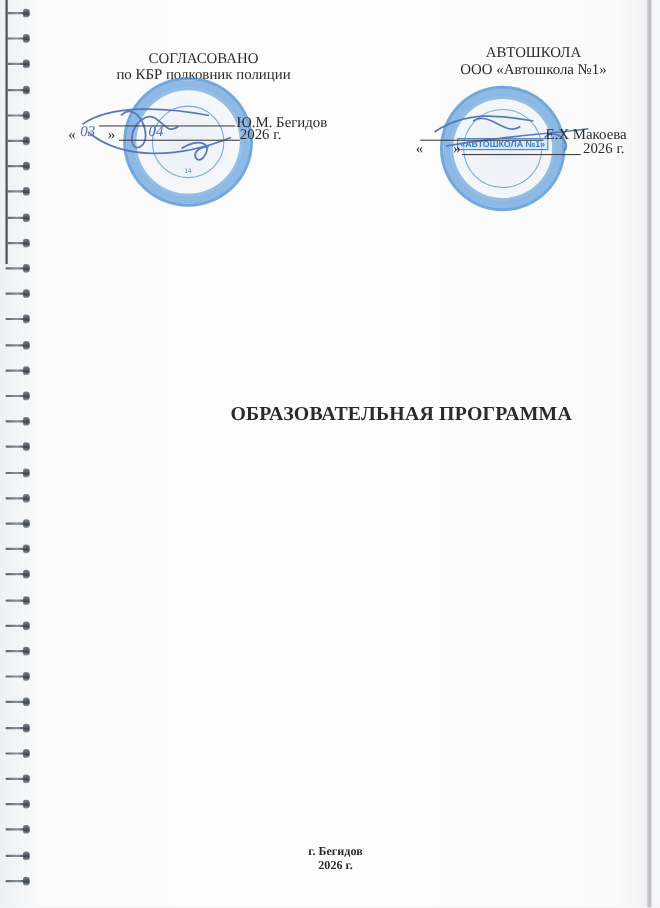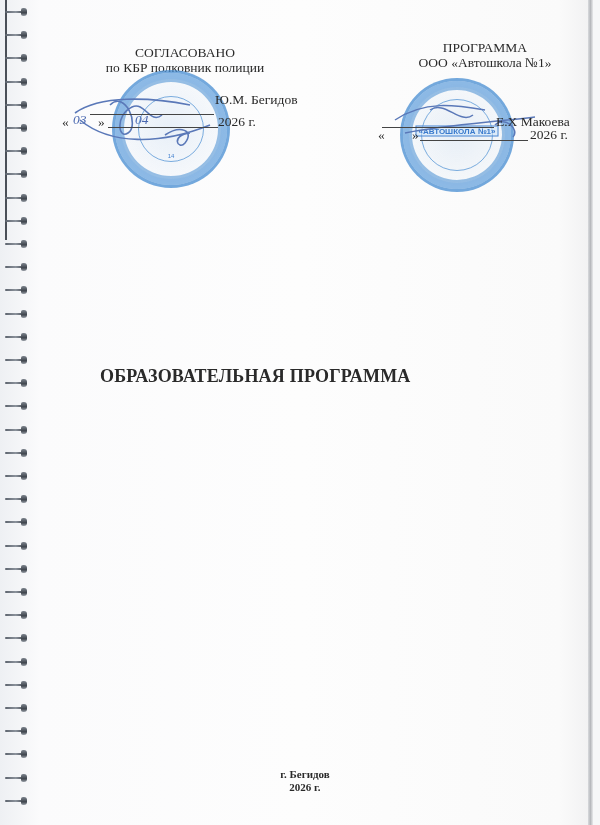--- a/index.html
+++ b/index.html
@@ -65,21 +65,21 @@
       font-family: "Liberation Sans", sans-serif; font-weight: bold; font-size: 8px;
       color: rgba(40,110,200,0.9); border: 1px solid rgba(40,110,200,0.8);
       padding: 0 2px; white-space: nowrap; background: rgba(200,225,250,0.5);
     }
     .stamp .num {
       position: absolute; left: 50%; transform: translateX(-50%);
       font-family: "Liberation Sans", sans-serif; font-size: 6px; color: rgba(40,110,200,0.85); white-space: nowrap;
     }
     .scribble { position: absolute; }
 
-    .title-block { position: absolute; left: 100px; top: 365px; width: 420px; text-align: left; font-weight: bold; color: #2a2a2a; }
+    .title-block { position: absolute; left: 100px; top: 365px; width: 420px; text-align: right; font-weight: bold; color: #2a2a2a; }
     .title-main { font-size: 18px; line-height: 22px; letter-spacing: 0.2px; }
     .title-sub { font-size: 16px; line-height: 20px; }
 
     .footer { position: absolute; left: 240px; top: 768px; width: 130px; text-align: center; font-weight: bold; font-size: 11px; line-height: 13px; color: #2a2a2a; }
   </style>
 </head>
 <body>
 
 <div class="page"></div>
 <div class="right-edge"></div>
@@ -234,31 +234,31 @@
   <div>по КБР полковник полиции</div>
 </div>
 
 <div class="stamp" style="left:112px; top:70px; width:112px; height:112px;">
   <div class="inner" style="width:64px; height:64px;"></div>
   <div class="num" style="top:80px;">14</div>
 </div>
 <svg class="scribble" style="left:70px; top:85px;" width="150" height="70" viewBox="0 0 150 70">
   <path d="M5 28 C 30 10, 80 12, 120 20 M40 20 C 55 5, 70 40, 58 48 C 48 55, 45 30, 62 22 C 75 16, 80 40, 92 30 M95 50 C 110 40, 125 45, 115 58 C 108 66, 100 50, 120 48 M10 35 C 40 60, 90 60, 140 40" stroke="#5a78b8" stroke-width="1.6" fill="none"></path>
 </svg>
-<div class="sig-line" style="left:215px; top:92px;">Ю.М. Бегидов</div>
+<div class="sig-line" style="left:215px; top:103px;">Ю.М. Бегидов</div>
 <div class="underline" style="left:90px; top:114px; width:124px;"></div>
 <div class="sig-line" style="left:62px; top:114px;">«</div>
 <div class="sig-line" style="left:73px; top:112px; color:#4a68b0; font-style:italic;">03</div>
 <div class="sig-line" style="left:98px; top:114px;">»</div>
 <div class="underline" style="left:108px; top:127px; width:110px;"></div>
 <div class="sig-line" style="left:135px; top:112px; color:#4a68b0; font-style:italic;">04</div>
 <div class="sig-line" style="left:218px; top:114px;">2026 г.</div>
 
 <div class="block right-approval">
-  <div>ПРОГРАММА</div>
+  <div>АВТОШКОЛА</div>
   <div>ООО «Автошкола №1»</div>
 </div>
 
 <div class="stamp" style="left:400px; top:78px; width:108px; height:108px;">
   <div class="inner" style="width:70px; height:70px;"></div>
   <div class="label" style="top:46%;">«АВТОШКОЛА №1»</div>
 </div>
 <svg class="scribble" style="left:385px; top:95px;" width="160" height="50" viewBox="0 0 160 50">
   <path d="M10 25 C 40 5, 70 10, 100 15 M45 15 C 60 5, 75 30, 88 20 M20 38 C 60 30, 100 28, 150 22 M110 30 C 120 20, 135 35, 128 42" stroke="#5a78b8" stroke-width="1.5" fill="none"></path>
 </svg>

